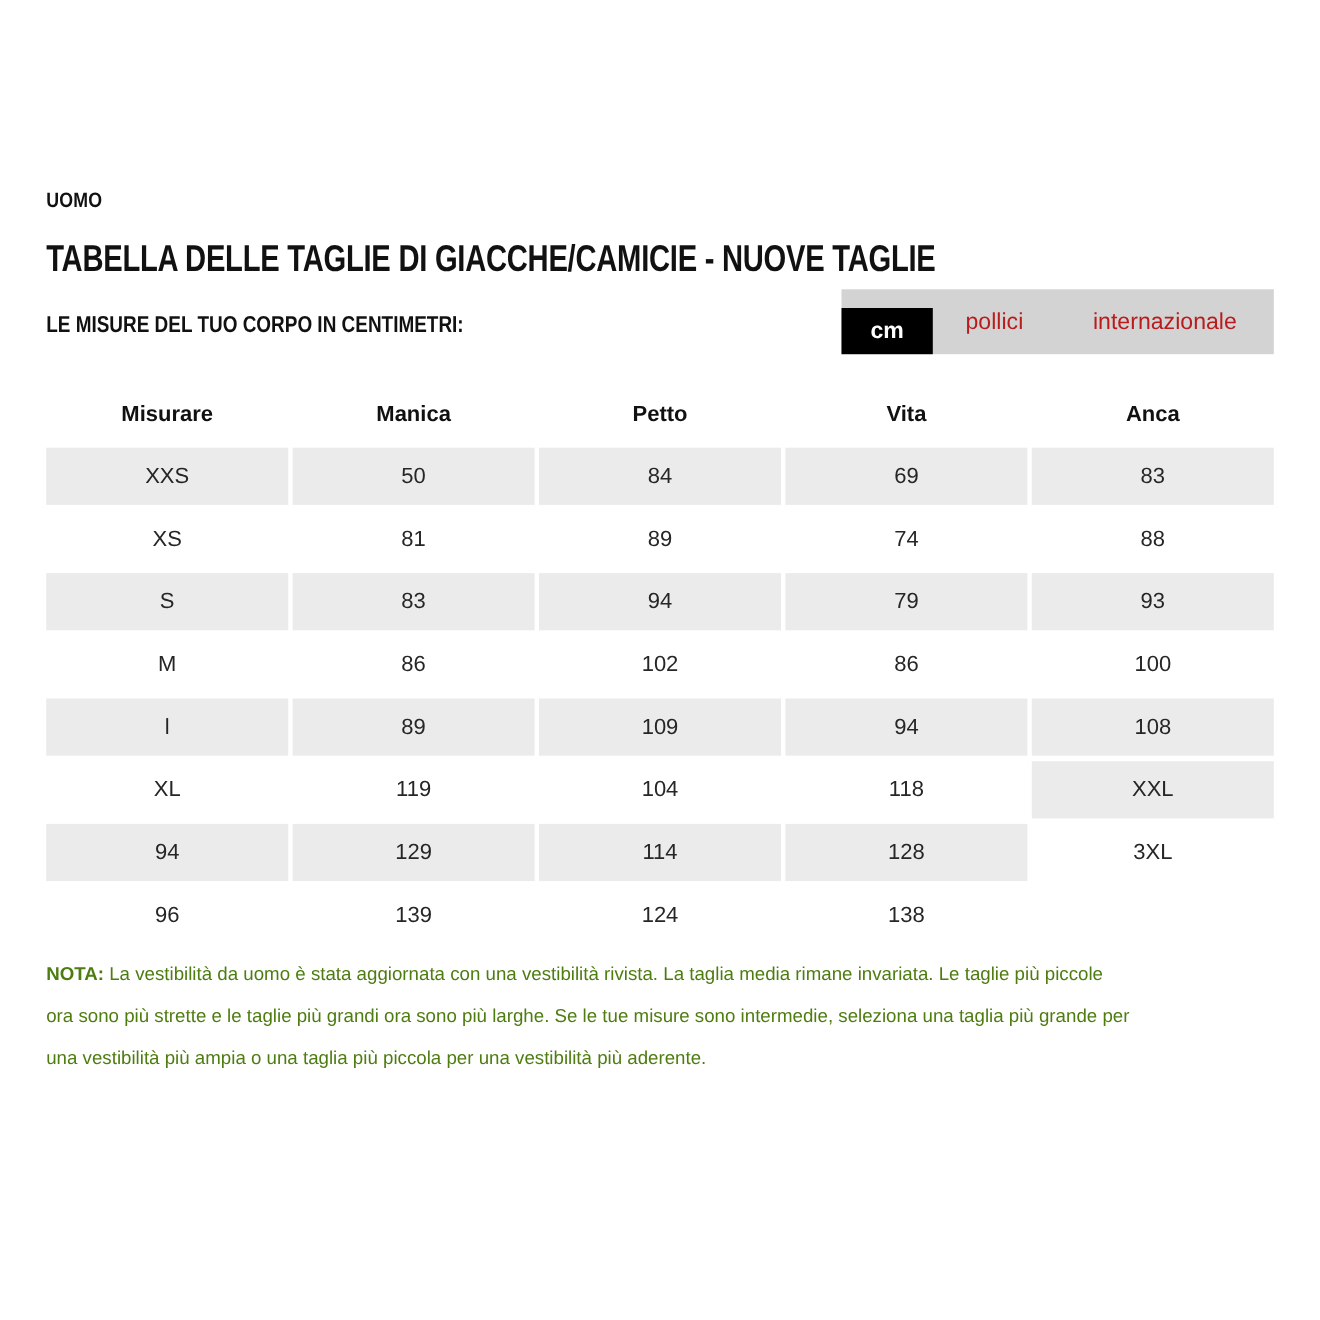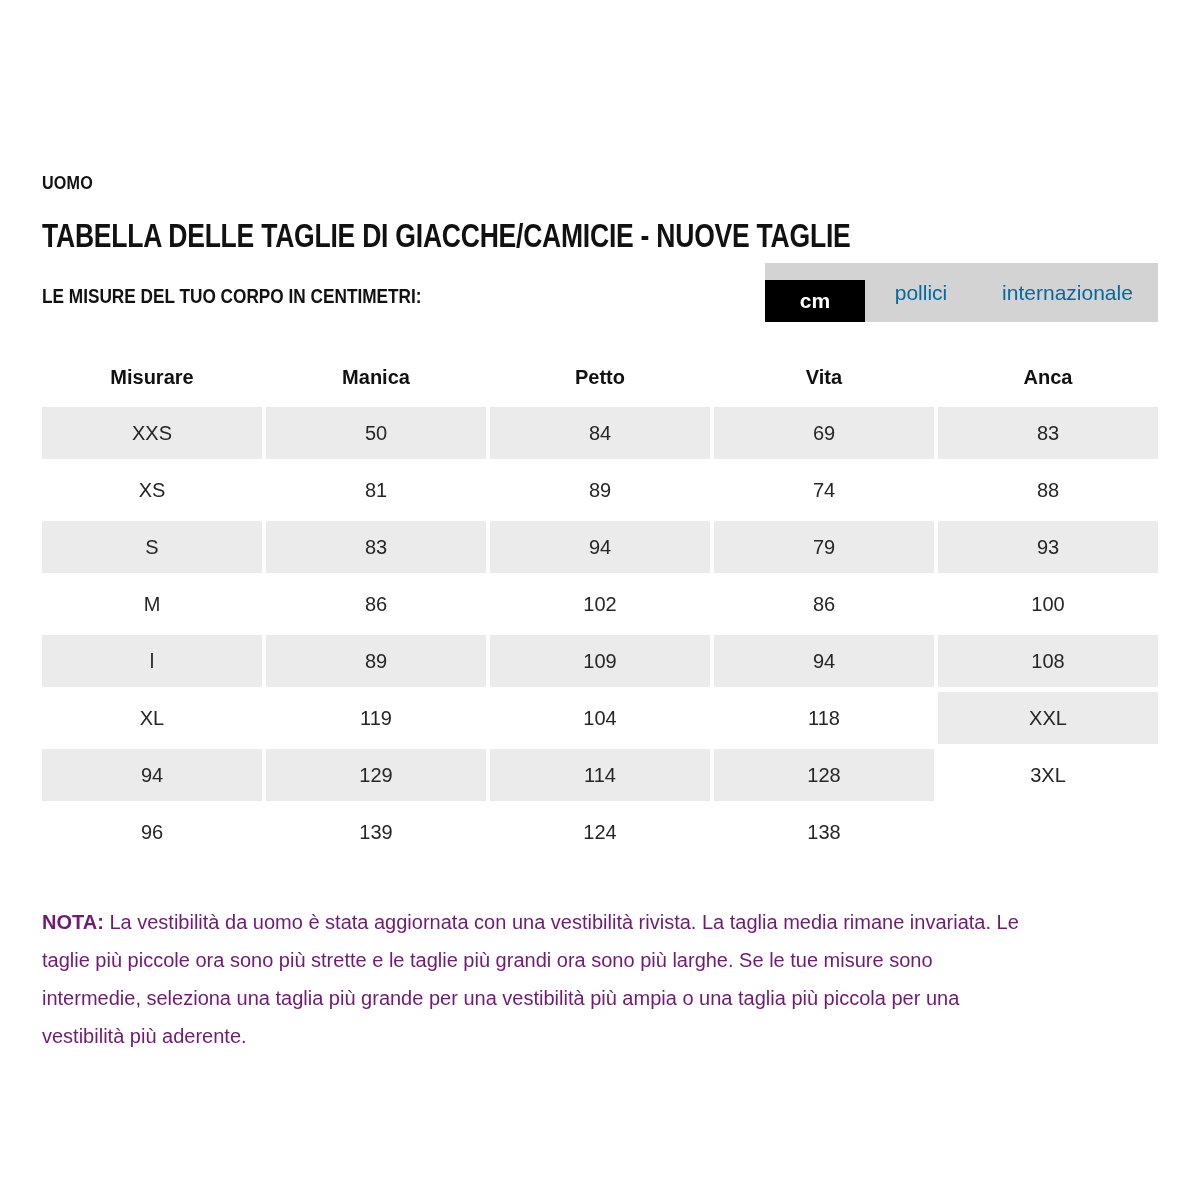--- a/index.html
+++ b/index.html
@@ -35,25 +35,25 @@
 
   
   .tabs {
     position: absolute; left: 765px; top: 263px;
     width: 393px; height: 59px;
     background: #d3d3d3;
     display: flex; align-items: stretch;
   }
   .tab {
     display: flex; align-items: center; justify-content: center;
-    font-size: 21px; color: #0369a1; cursor: pointer;
+    font-size: 21px; color: #b91c1c; cursor: pointer;
     border: none; background: transparent;
     font-family: "Liberation Sans", sans-serif;
   }
-  .tab-cm { width: 100px; margin-top: 17px; }
+  .tab-cm { width: 83px; margin-top: 17px; }
   .tab-pollici { width: 112px; }
   .tab-internazionale { flex: 1; }
   .tab.active { background: #000000; color: #ffffff; font-weight: bold; }
 
   
   .size-table {
     position: absolute; left: 42px; top: 353px; width: 1116px;
     display: grid;
     grid-template-columns: repeat(5, 1fr);
     grid-template-rows: 49px repeat(8, 52px);
@@ -61,23 +61,23 @@
   }
   .cell {
     display: flex; align-items: center; justify-content: center;
     font-size: 20px; color: #262626;
   }
   .cell.head { font-weight: bold; color: #111; }
   .cell.alt { background: #ebebeb; }
 
   
   .note {
-    position: absolute; left: 42px; top: 903px;
+    position: absolute; left: 42px; top: 867px;
     width: 985px;
-    font-size: 20px; line-height: 38px; color: #701a75;
+    font-size: 17px; line-height: 38px; color: #4d7c0f;
   }
   .note b { font-weight: bold; }
 </style>
 </head>
 <body>
 
 <div class="page">
 
   <div class="category">UOMO</div>
 

